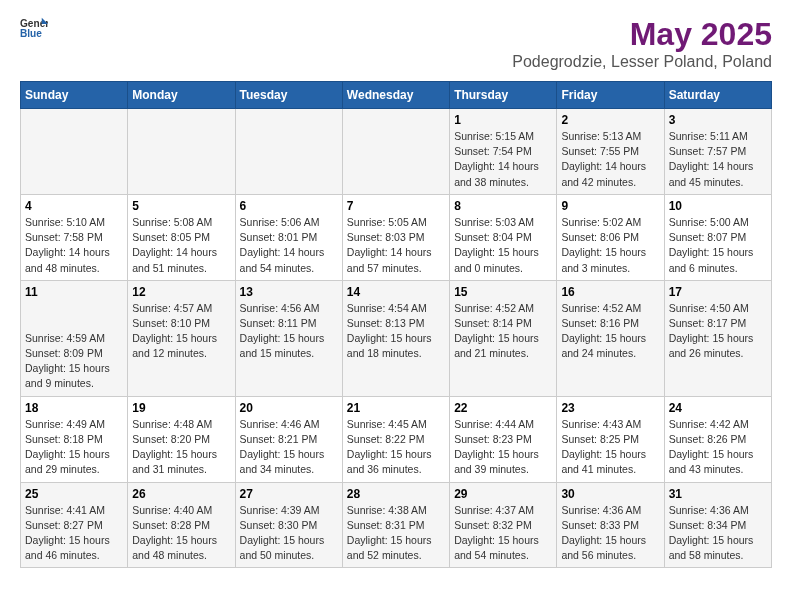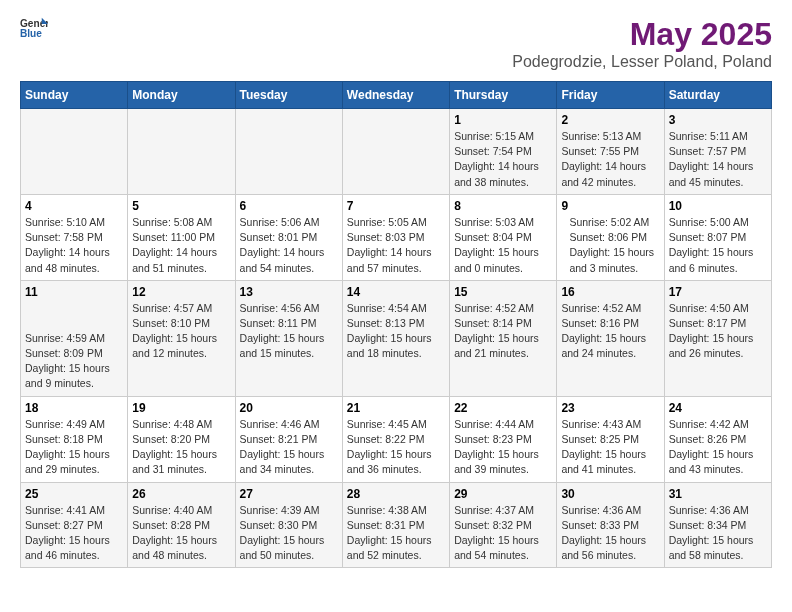--- a/index.html
+++ b/index.html
@@ -139,21 +139,21 @@
         <td>
           <div class="day-num">4</div>
           <div class="day-info" style="white-space: pre-line;">Sunrise: 5:10 AM
 Sunset: 7:58 PM
 Daylight: 14 hours
 and 48 minutes.</div>
         </td>
         <td>
           <div class="day-num">5</div>
           <div class="day-info" style="white-space: pre-line;">Sunrise: 5:08 AM
-Sunset: 11:00 PM
+Sunset: 8:05 PM
 Daylight: 14 hours
 and 51 minutes.</div>
         </td>
         <td>
           <div class="day-num">6</div>
           <div class="day-info" style="white-space: pre-line;">Sunrise: 5:06 AM
 Sunset: 8:01 PM
 Daylight: 14 hours
 and 54 minutes.</div>
         </td>
@@ -166,21 +166,21 @@
         </td>
         <td>
           <div class="day-num">8</div>
           <div class="day-info" style="white-space: pre-line;">Sunrise: 5:03 AM
 Sunset: 8:04 PM
 Daylight: 15 hours
 and 0 minutes.</div>
         </td>
         <td>
           <div class="day-num">9</div>
-          <div class="day-info" style="white-space: pre-line; margin-left: 8px;">Sunrise: 5:02 AM
+          <div class="day-info" style="white-space: pre-line;">Sunrise: 5:02 AM
 Sunset: 8:06 PM
 Daylight: 15 hours
 and 3 minutes.</div>
         </td>
         <td>
           <div class="day-num">10</div>
           <div class="day-info" style="white-space: pre-line;">Sunrise: 5:00 AM
 Sunset: 8:07 PM
 Daylight: 15 hours
 and 6 minutes.</div>

